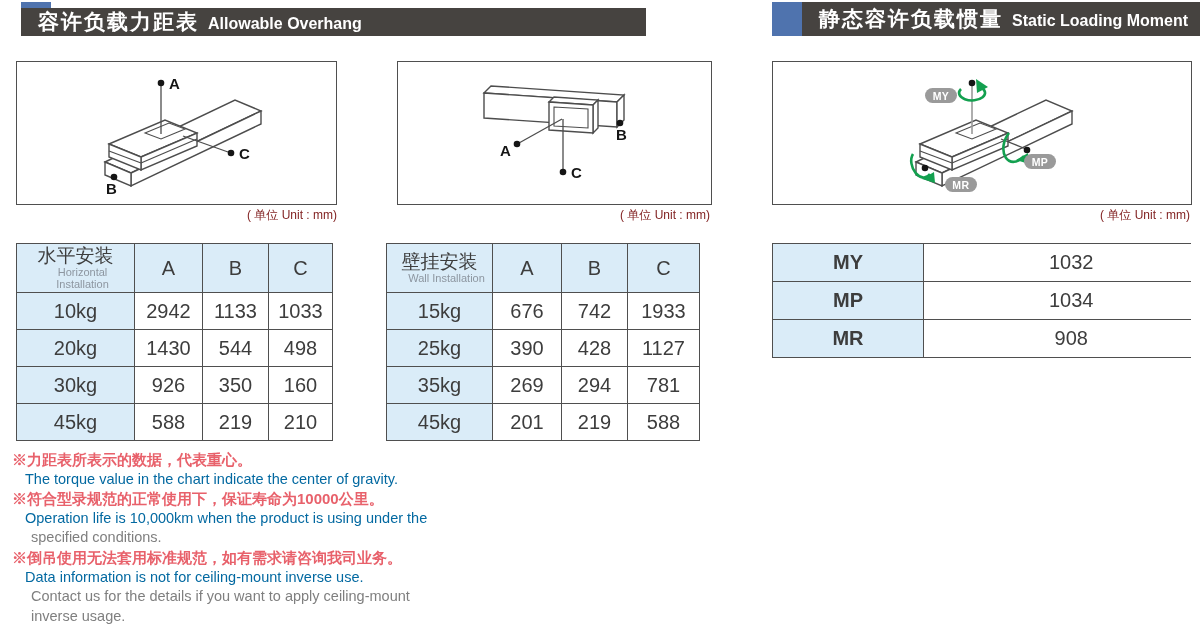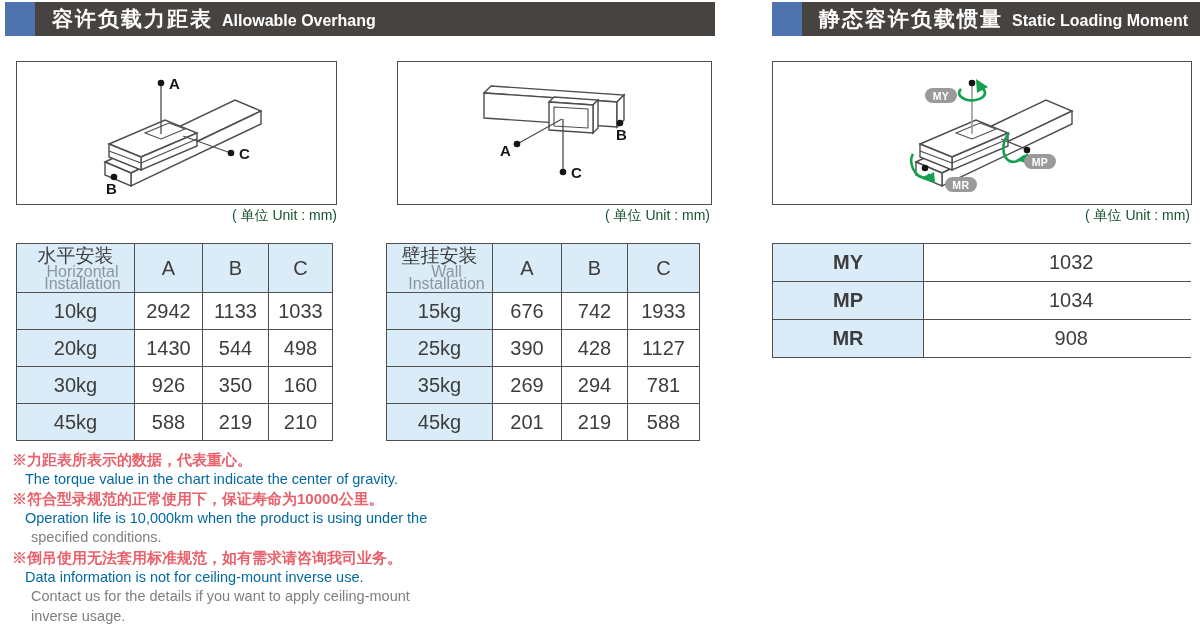--- a/index.html
+++ b/index.html
@@ -21,29 +21,29 @@
   .dthin{stroke:#4d4d4d;stroke-width:1.1;fill:#fff;}
   .axis{stroke:#9a9a9a;stroke-width:1.6;fill:none;}
   .dot{fill:#151515;}
   .plabel{font-size:15px;font-weight:bold;fill:#151515;}
   .garc{stroke:#13a04f;stroke-width:2.6;fill:none;}
   .ghead{fill:#13a04f;}
   .badge{fill:#9a9a9a;}
   .badge-t{font-size:10.5px;font-weight:bold;fill:#fff;letter-spacing:0.5px;text-anchor:middle;}
 
   
-  .unit{position:absolute;top:207px;font-size:14px;color:#14532d;white-space:nowrap;margin-left:16px;}
+  .unit{position:absolute;top:207px;font-size:12px;color:#7f1d1d;white-space:nowrap;margin-left:16px;}
 
   
   table.spec{position:absolute;border-collapse:collapse;table-layout:fixed;}
   table.spec td{border:1.6px solid #4f4f4f;text-align:center;vertical-align:middle;
                 color:#3d3d3d;font-size:20px;background:#fff;padding:0;}
   table.spec td.key{background:#daecf8;}
   .hz{font-size:19px;color:#3d3d3d;line-height:20px;}
-  .hsub{font-size:16px;color:#8d96a0;line-height:12px;margin-left:14px;}
+  .hsub{font-size:11px;color:#8d96a0;line-height:12px;margin-left:14px;}
   tr.hrow td{height:48px;}
   tr.drow td{height:36px;}
 
   
   table.spec3{position:absolute;border-collapse:collapse;table-layout:fixed;}
   table.spec3 td{border-top:1.6px solid #4f4f4f;border-bottom:1.6px solid #4f4f4f;
                  text-align:center;vertical-align:middle;color:#3d3d3d;font-size:20px;padding:0;height:37px;}
   table.spec3 td.key{background:#daecf8;font-weight:bold;
                      border-left:1.6px solid #4f4f4f;border-right:1.6px solid #4f4f4f;}
   table.spec3 td.val{background:#fff;padding-left:28px;}
@@ -52,21 +52,21 @@
   .notes{position:absolute;left:12px;top:450px;width:500px;}
   .note-zh{color:#e8616b;font-size:15px;font-weight:bold;line-height:19.6px;}
   .note-en1{color:#0369a1;font-size:14.5px;line-height:19.6px;padding-left:13px;}
   .note-en2{color:#7f7f7f;font-size:14.5px;line-height:19.6px;padding-left:19px;}
 </style>
 </head>
 <body>
 
 <div class="page">
 
-  <div class="hdr" style="left:5px;width:710px;">
+  <div class="hdr" style="left:21px;width:625px;flex-direction:column;">
     <div class="hdr-accent"></div>
     <div class="hdr-bar">
       <span class="hdr-zh">容许负载力距表</span>
       <span class="hdr-en">Allowable Overhang</span>
     </div>
   </div>
 
   <div class="hdr" style="left:772px;width:428px;">
     <div class="hdr-accent"></div>
     <div class="hdr-bar">

